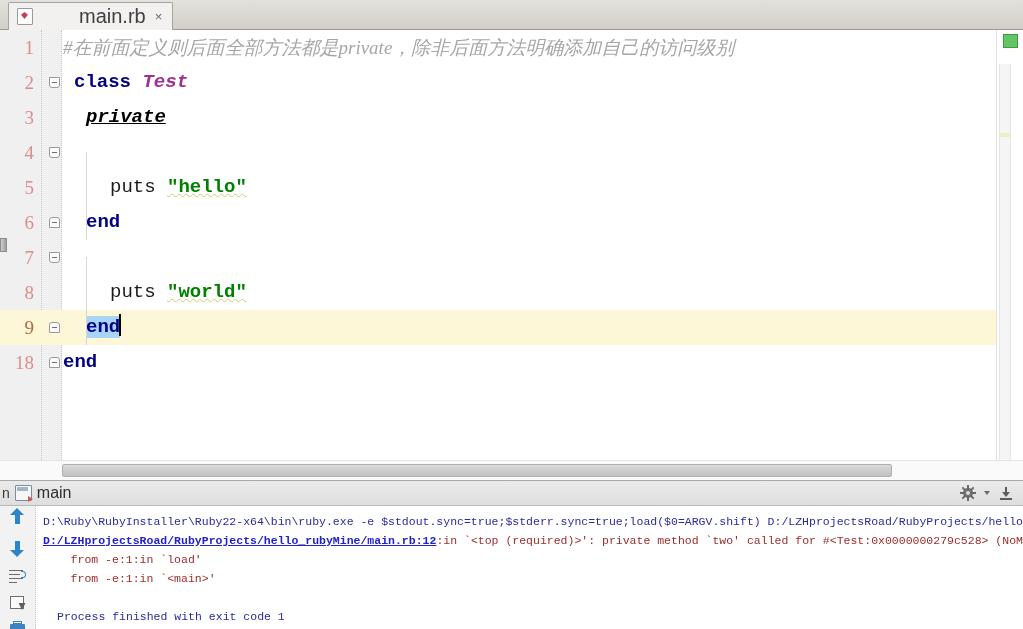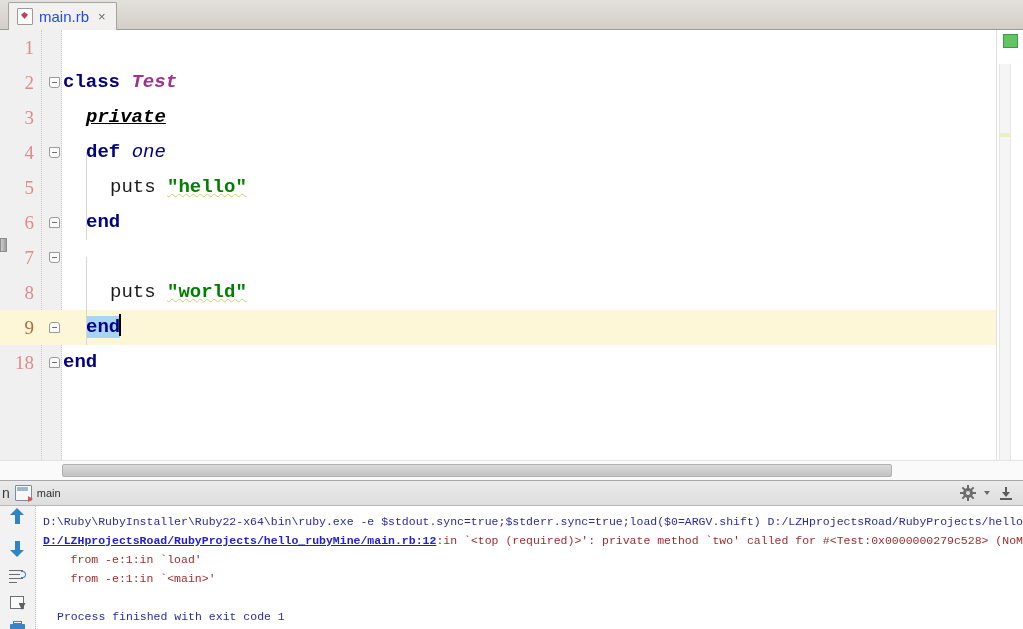--- a/index.html
+++ b/index.html
@@ -55,23 +55,24 @@
   }
   .tab-icon::after {
     content: "";
     position: absolute;
     left: 3px; top: 3px;
     width: 7px; height: 7px;
     background: #c2405a;
     clip-path: polygon(50% 0%, 100% 38%, 50% 100%, 0% 38%);
   }
   .tab-label {
-    font-size: 15px;
-    color: #1d4ed8;
+    font-size: 20px;
+    color: #404040;
     white-space: nowrap;
+    margin-left: 40px;
   }
   .tab-close {
     font-size: 13px;
     color: #6a6a6a;
     margin-left: 3px;
     line-height: 1;
   }
 
   
   .editor {
@@ -279,21 +280,21 @@
   .run-icon::after {
     content: "";
     position: absolute;
     right: -2px; bottom: -2px;
     width: 0; height: 0;
     border-left: 5px solid #d9534f;
     border-top: 3px solid transparent;
     border-bottom: 3px solid transparent;
   }
   .run-name {
-    font-size: 11px;
+    font-size: 16px;
     color: #2f2f2f;
   }
   .hdr-right {
     margin-left: auto;
     display: flex;
     align-items: center;
     gap: 9px;
     padding-right: 10px;
   }
   .gear {
@@ -503,41 +504,41 @@
     </div>
   </div>
 
   <div class="editor">
     <div class="gutter-num"></div>
     <div class="gutter-fold"></div>
     <div class="left-handle"></div>
 
     <div class="row" style="top:0px">
       <div class="lnum" style="top:0">1</div>
+      <div class="codeline comment" style="left:63px">#在前面定义则后面全部方法都是private，除非后面方法明确添加自己的访问级别</div>
     </div>
 
     <div class="row" style="top:35px">
       <div class="lnum">2</div>
       <div class="fold open" style="top:12px">
           <div class="minus-box"></div>
         </div>
-      <div class="codeline" style="left:63px"><span class="kw">class</span><span class="plain"> </span><span class="cls">Test</span></div>
+      <div class="codeline" style="left:74px"><span class="kw">class</span><span class="plain"> </span><span class="cls">Test</span></div>
     </div>
 
     <div class="row" style="top:70px">
       <div class="lnum">3</div>
       <div class="codeline" style="left:86px"><span class="kw-priv">private</span></div>
     </div>
 
     <div class="row" style="top:105px">
       <div class="lnum">4</div>
       <div class="fold open" style="top:12px">
           <div class="minus-box"></div>
         </div>
-      <div class="codeline" style="left:86px"><span class="kw">def</span><span class="plain"> </span><span class="ident">one</span></div>
     </div>
 
     <div class="row" style="top:140px">
       <div class="lnum">5</div>
       <div class="codeline" style="left:110px"><span class="plain">puts</span><span class="plain"> </span><span class="str squiggle">"hello"</span></div>
     </div>
 
     <div class="row" style="top:175px">
       <div class="lnum">6</div>
       <div class="fold openup" style="top:12px">

